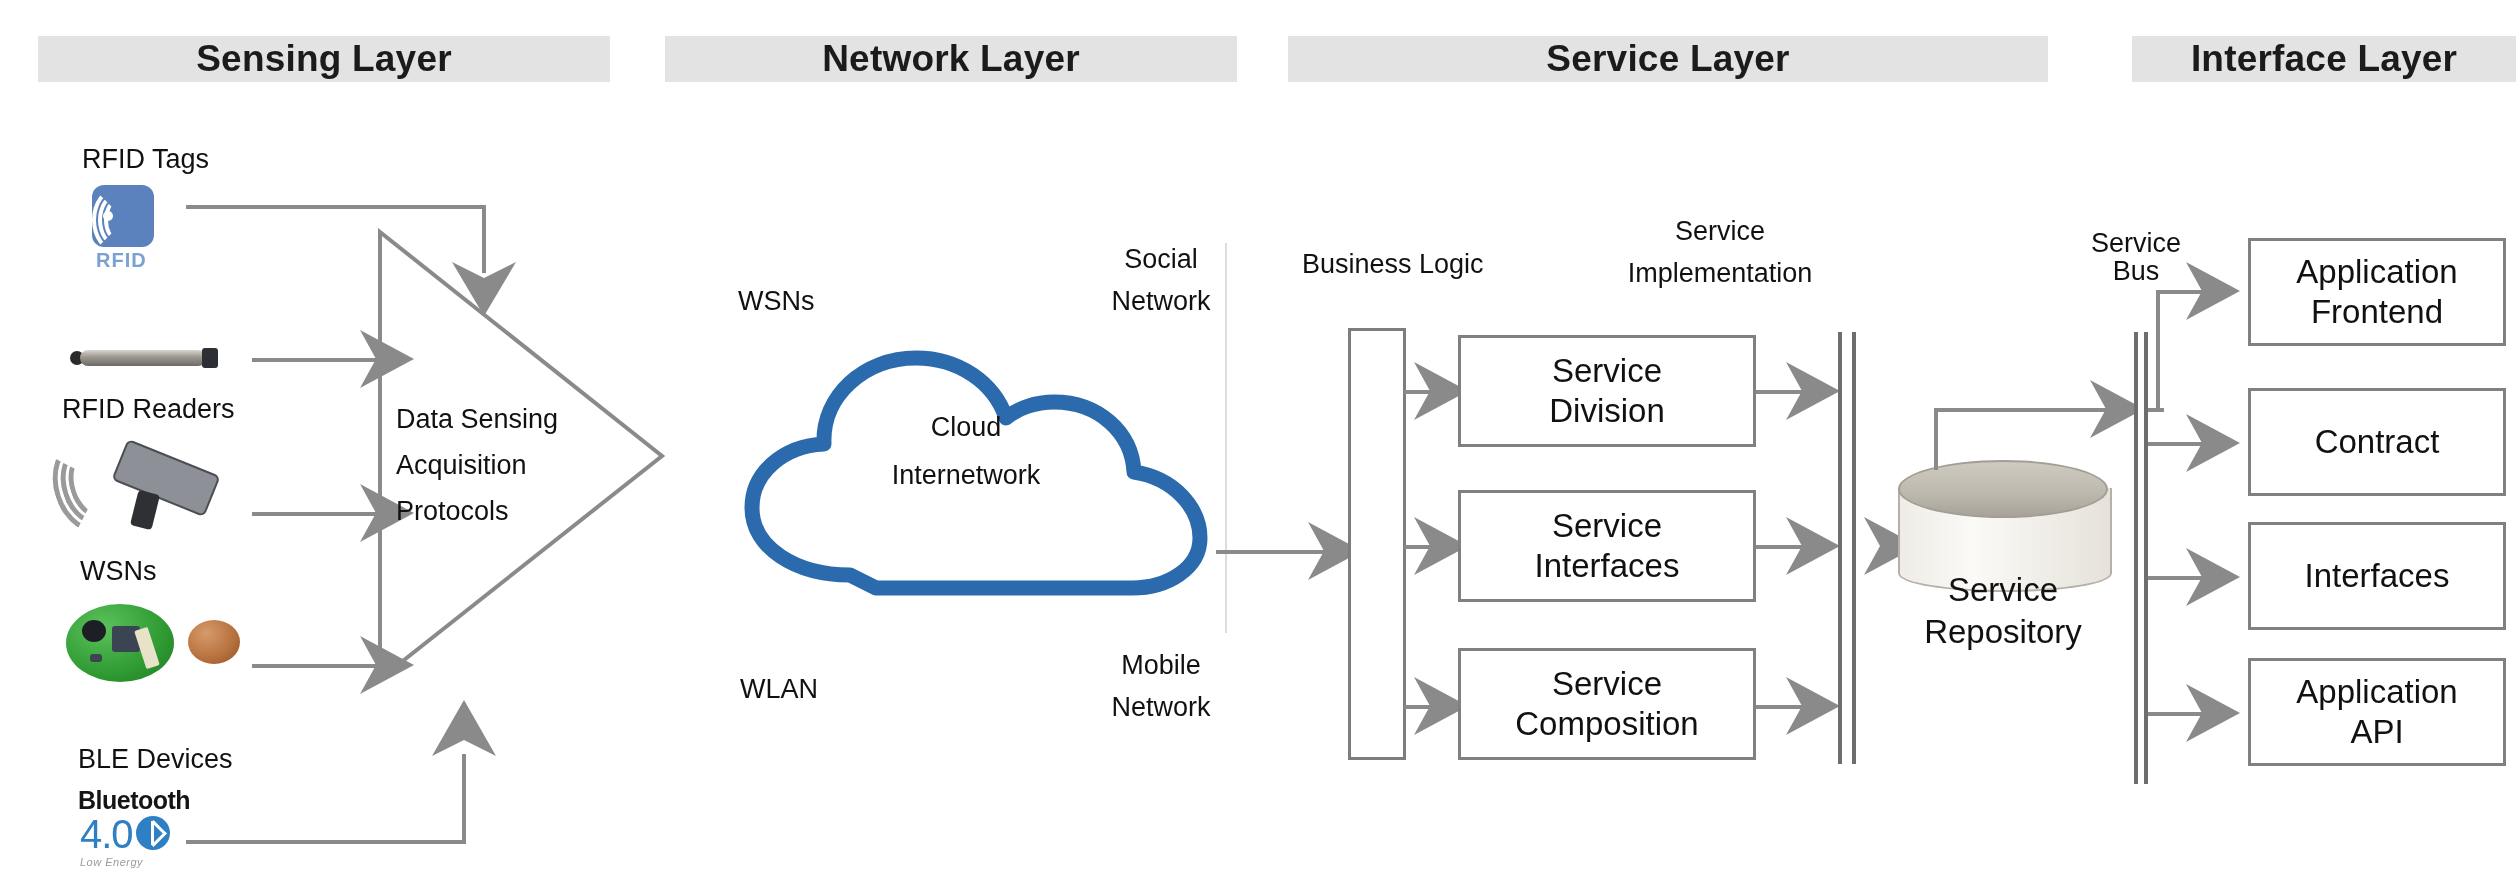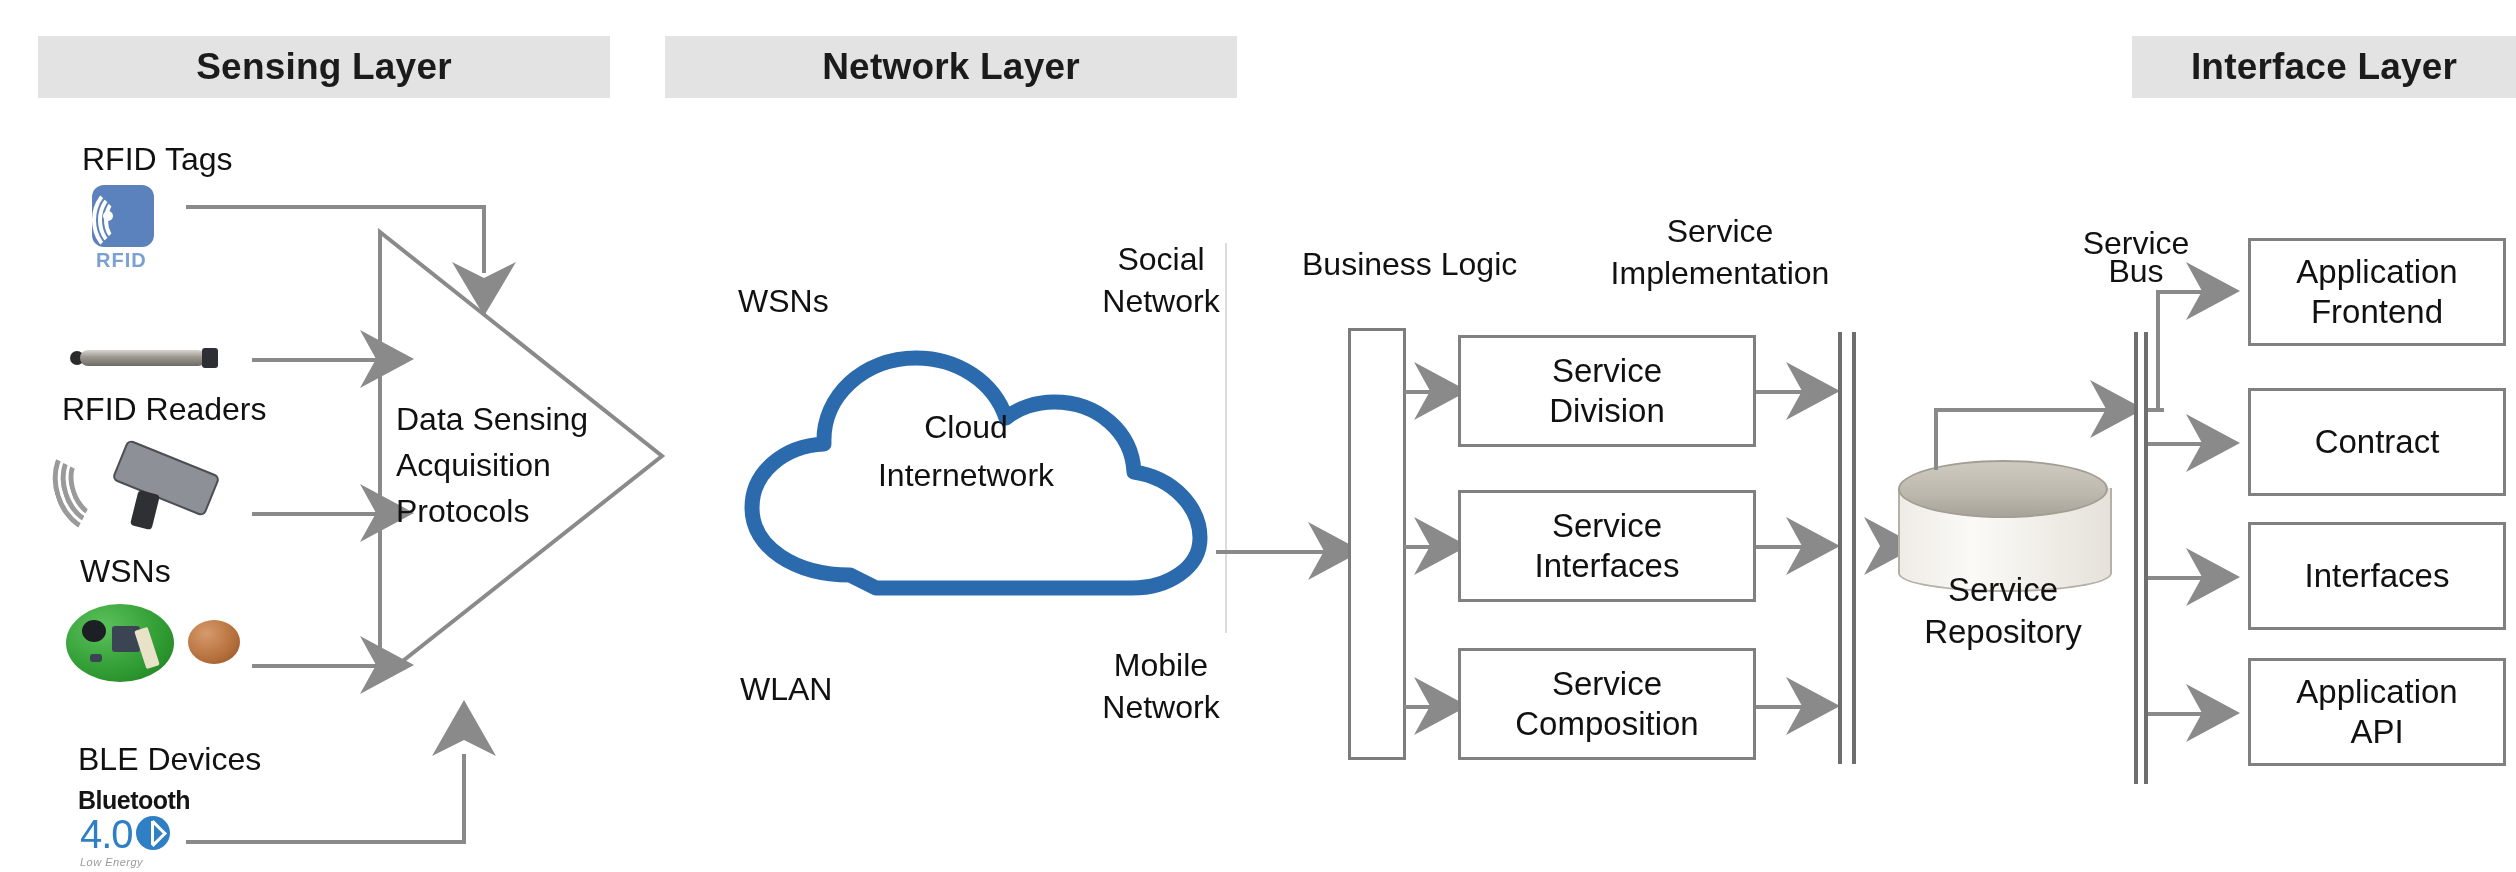--- a/index.html
+++ b/index.html
@@ -1,27 +1,27 @@
 <!DOCTYPE html>
 <html><head>
 <meta charset="utf-8">
 <style>
   html,body{margin:0;padding:0;background:#ffffff;}
   body{font-family:"Liberation Sans","DejaVu Sans",sans-serif;color:#1a1a1a;}
   #stage{position:relative;width:2516px;height:872px;background:#fff;overflow:hidden;}
 
   
   .layer-bar{
-    position:absolute;height:62px;background:#e3e3e3;
+    position:absolute;height:46px;background:#e3e3e3;
     display:flex;align-items:center;justify-content:center;
     font-size:37px;font-weight:bold;letter-spacing:.2px;color:#1b1b1b;
   }
 
   
-  .lbl{position:absolute;font-size:32px;line-height:39px;color:#111;white-space:pre;}
+  .lbl{position:absolute;font-size:27px;line-height:39px;color:#111;white-space:pre;}
   .lbl.c{text-align:center;}
 
   
   .box{
     position:absolute;border:3px solid #808080;background:#fff;
     display:flex;align-items:center;justify-content:center;text-align:center;
     font-size:33px;line-height:40px;color:#111;box-sizing:border-box;
   }
 
   
@@ -93,20 +93,23 @@
 </head>
 <body>
 
 <div id="stage">
 
   <div class="layer-bar" style="left:38px;top:36px;width:572px;">
     <span>Sensing Layer</span>
   </div>
   <div class="layer-bar" style="left:665px;top:36px;width:572px;">
     <span>Network Layer</span>
+  </div>
+  <div class="layer-bar" style="left:1288px;top:36px;width:760px;">
+    <span>Service Layer</span>
   </div>
   <div class="layer-bar" style="left:2132px;top:36px;width:384px;">
     <span>Interface Layer</span>
   </div>
 
   <div class="lbl" style="left:82px;top:140px;">RFID Tags</div>
   <div class="ic" style="left:92px;top:185px;">
     <div class="rfid-ic">
       <i style="left:12px;top:14px;width:18px;height:34px;transform:rotate(0deg);"></i>
       <i style="left:6px;top:8px;width:30px;height:46px;"></i>

